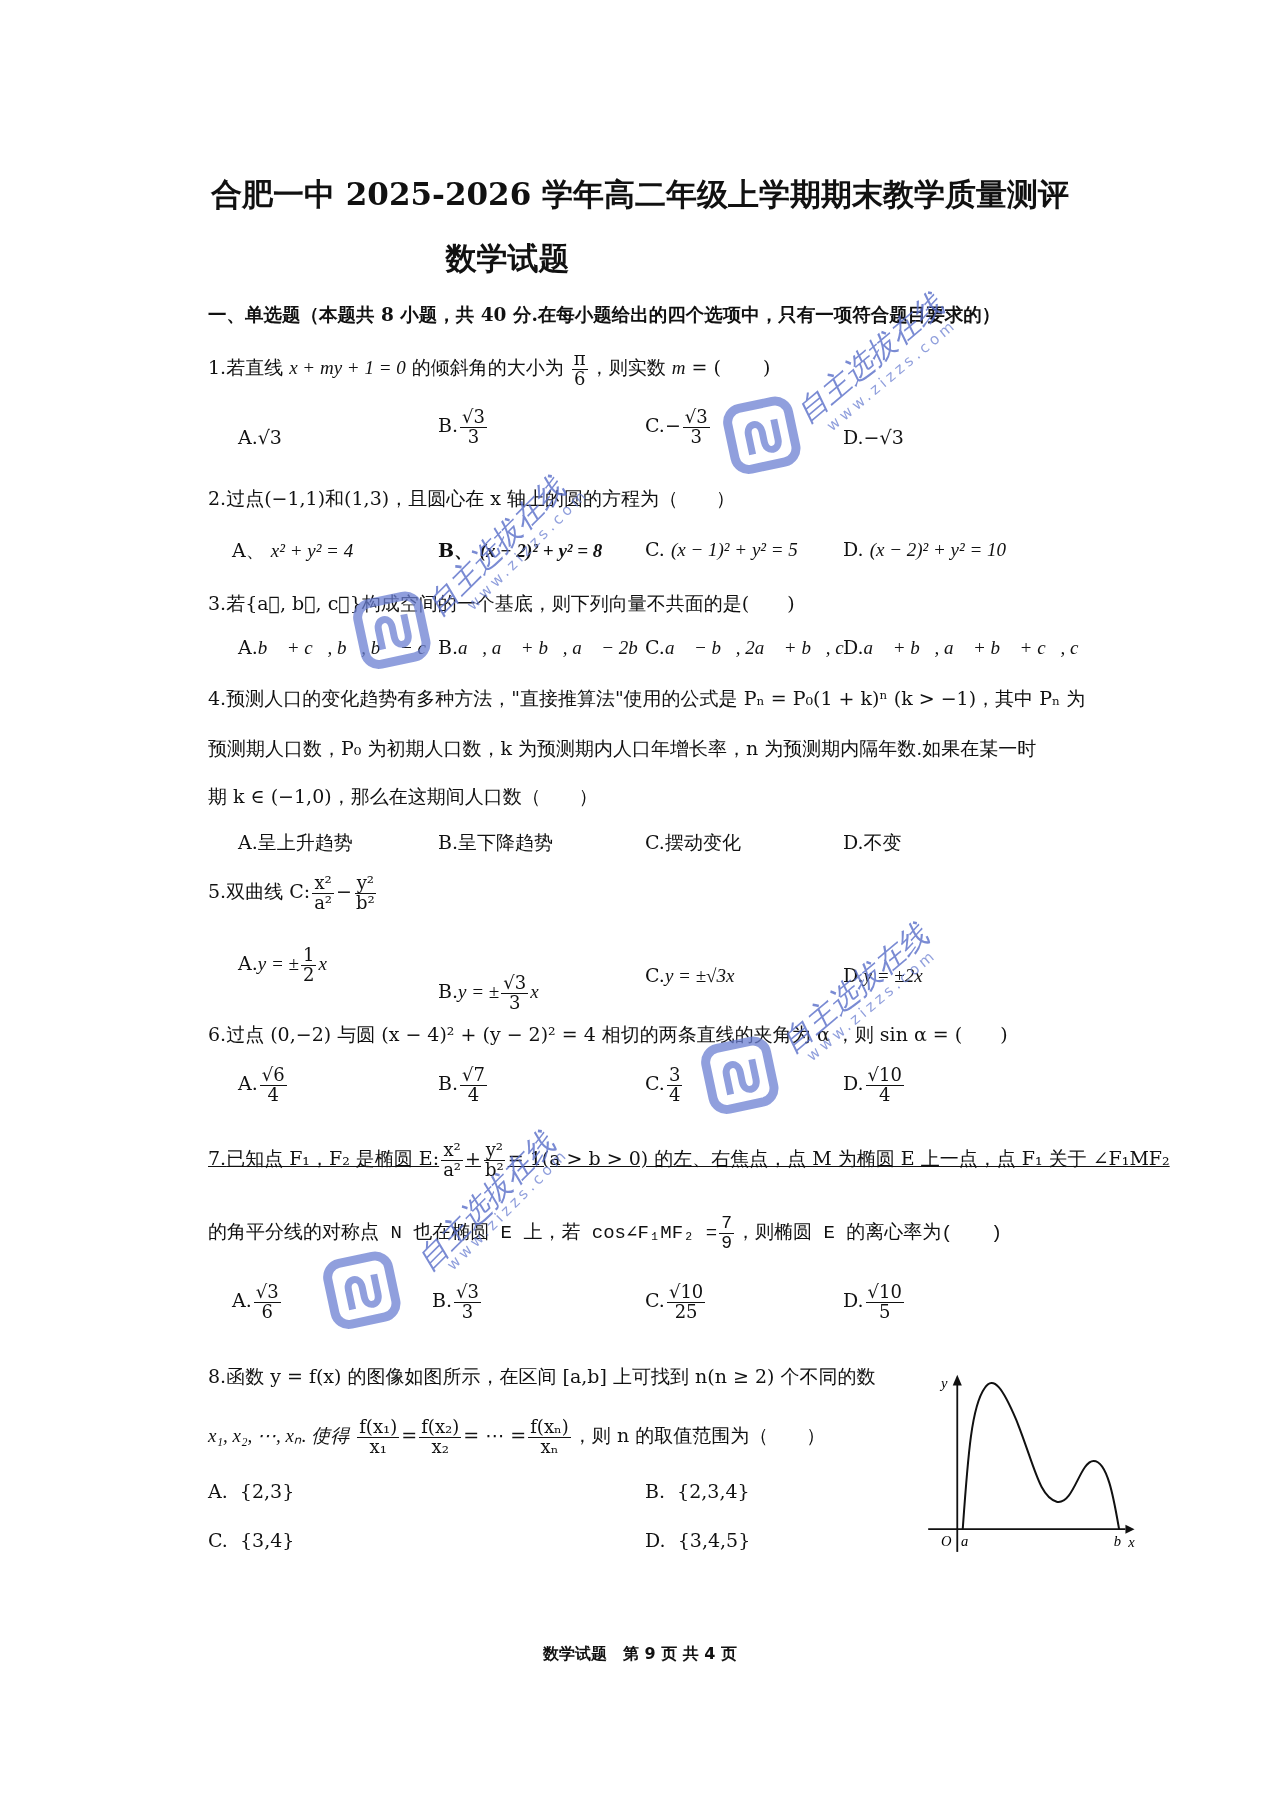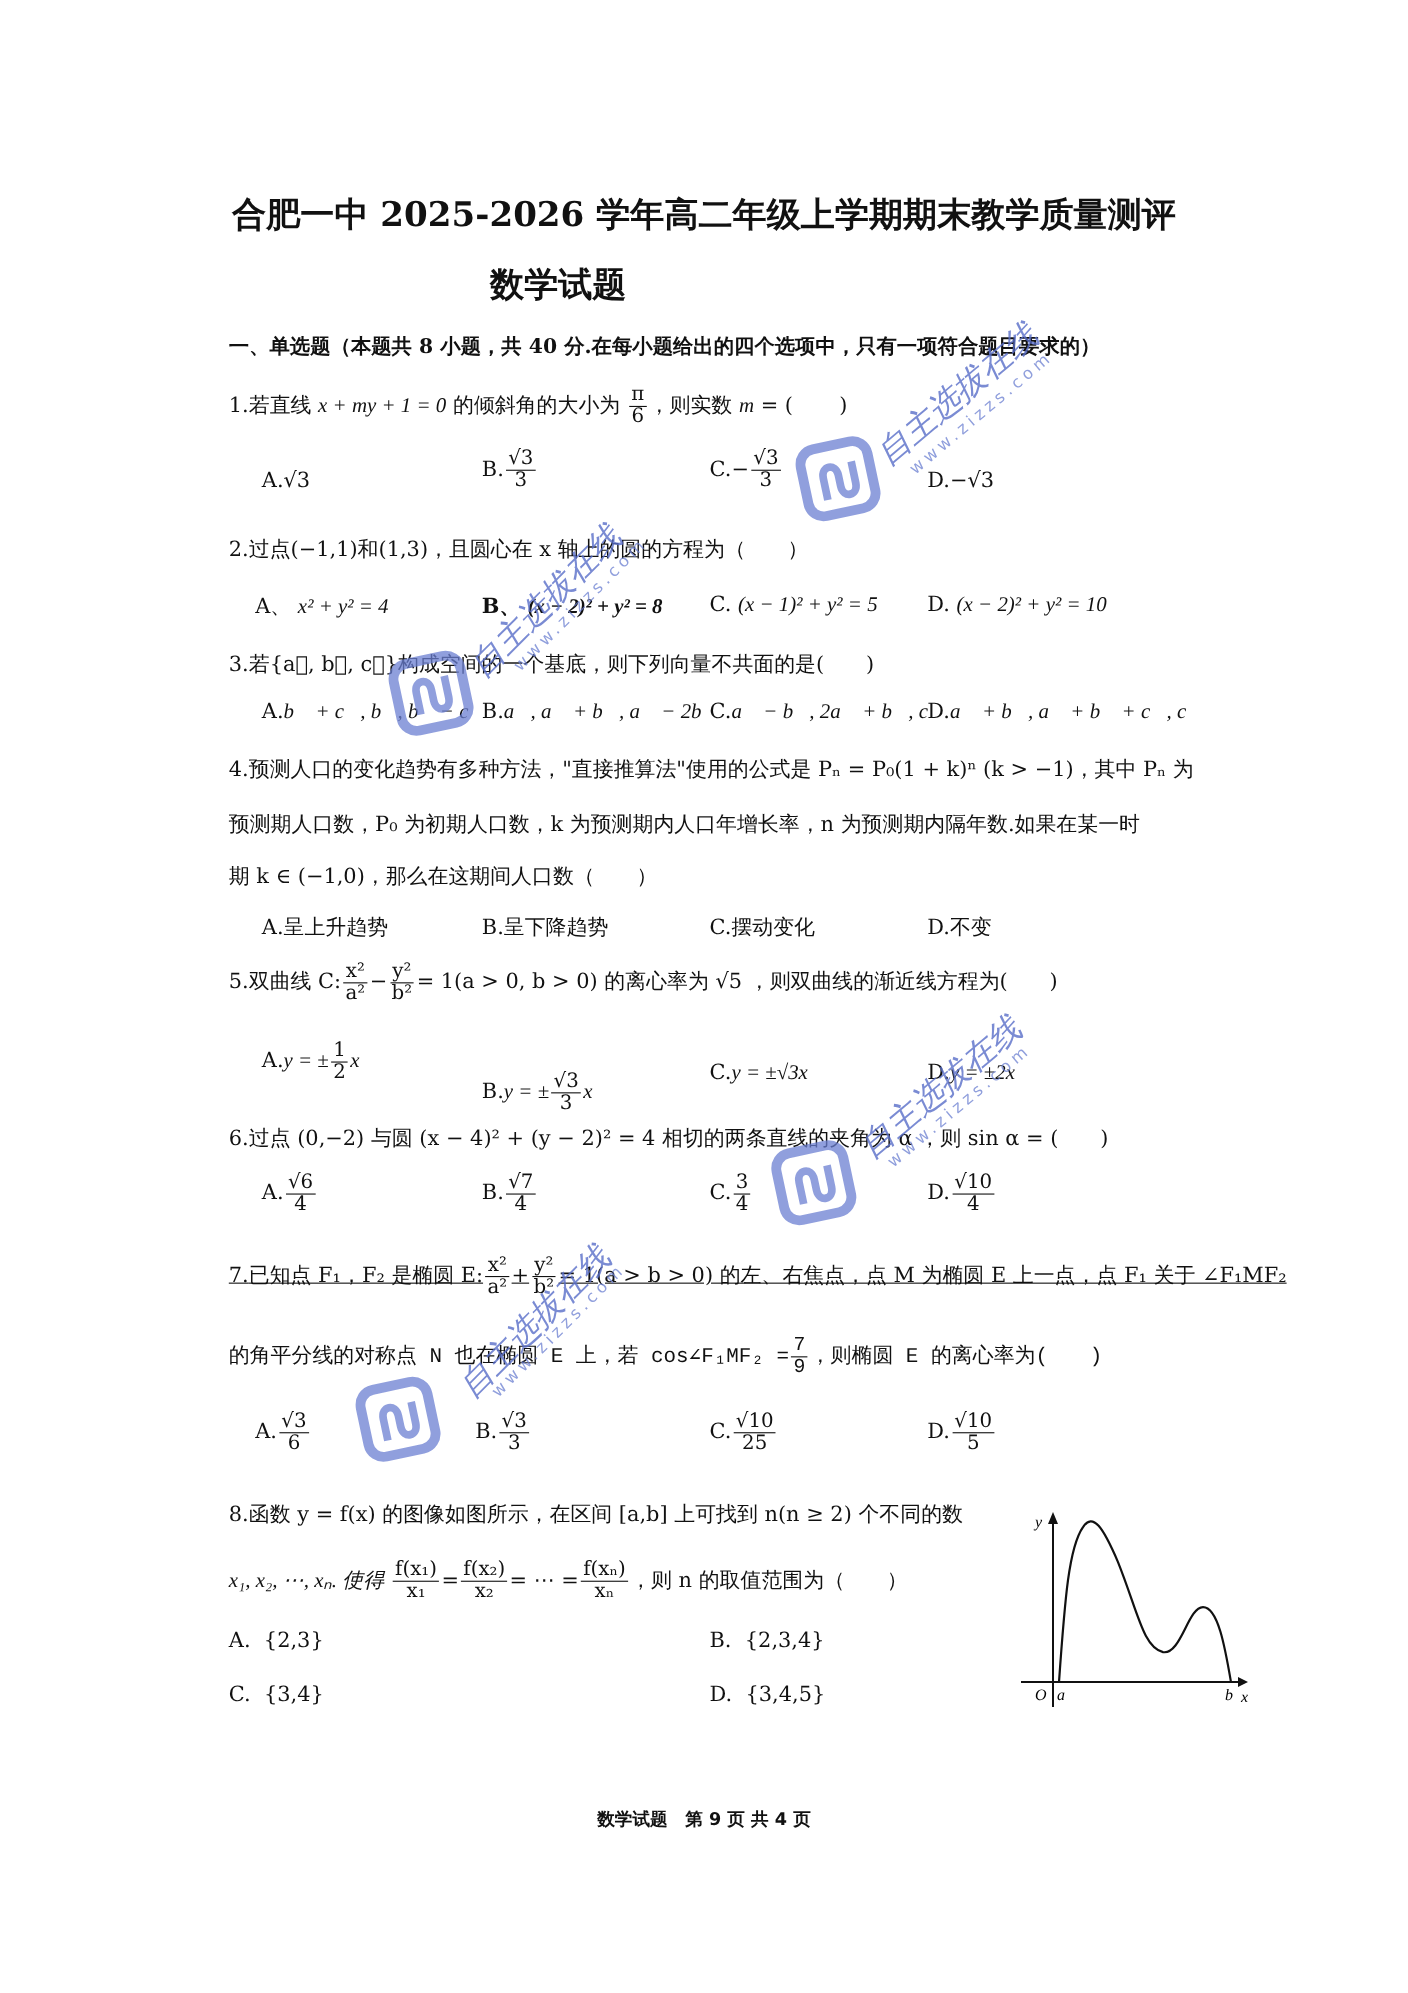--- a/index.html
+++ b/index.html
@@ -80,21 +80,21 @@
   <div class="opt" style="left:645px; top:824px;"><span>C.</span><span>摆动变化</span></div>
   <div class="opt" style="left:843px; top:824px;"><span>D.</span><span>不变</span></div>
 
   <div class="line" style="top:868px;">
     <span>5.</span><span>双曲线 C:</span><span class="frac">
         <span class="num">x²</span>
         <span class="den">a²</span>
       </span>−<span class="frac">
         <span class="num">y²</span>
         <span class="den">b²</span>
-      </span><span>= 1(a &gt; 0, b &gt; 0) 的离心率为 √5 ，则双曲线的渐近线方程为(　　)</span>
+      </span>
   </div>
   <div class="opt" style="left:238px; top:940px;"><span>A.</span><i class="m">y = ±</i><span class="frac">
         <span class="num">1</span>
         <span class="den">2</span>
       </span><i class="m">x</i></div>
   <div class="opt" style="left:438px; top:940px;margin-top:28px;"><span>B.</span><i class="m">y = ±</i><span class="frac">
         <span class="num">√3</span>
         <span class="den">3</span>
       </span><i class="m">x</i></div>
   <div class="opt" style="left:645px; top:958px;"><span>C.</span><i class="m">y = ±√3x</i></div>

